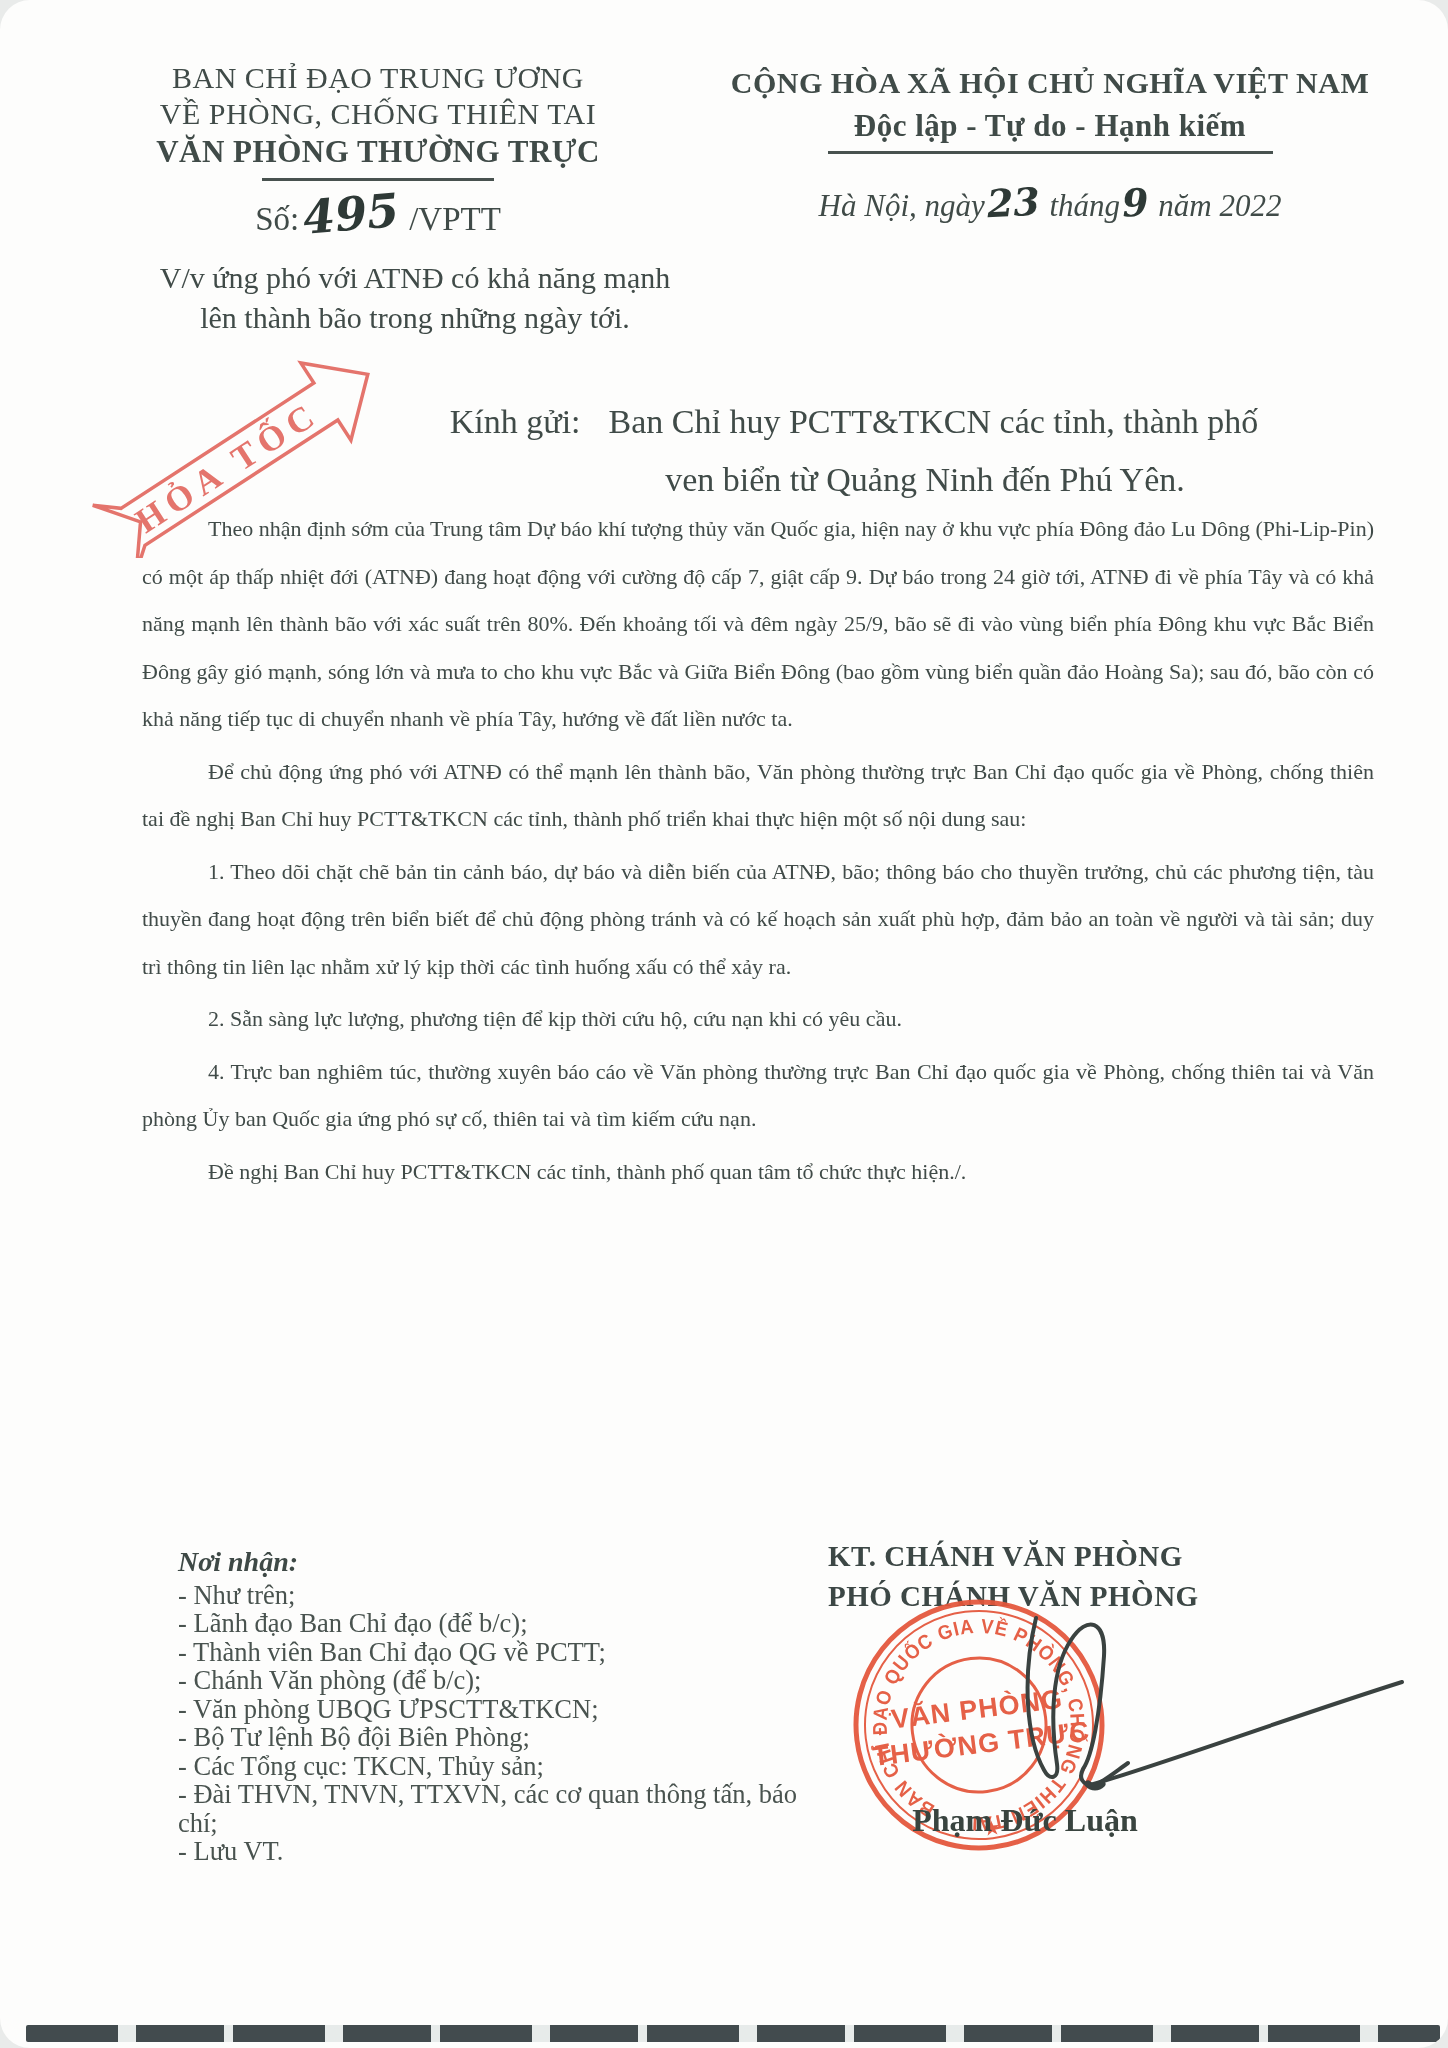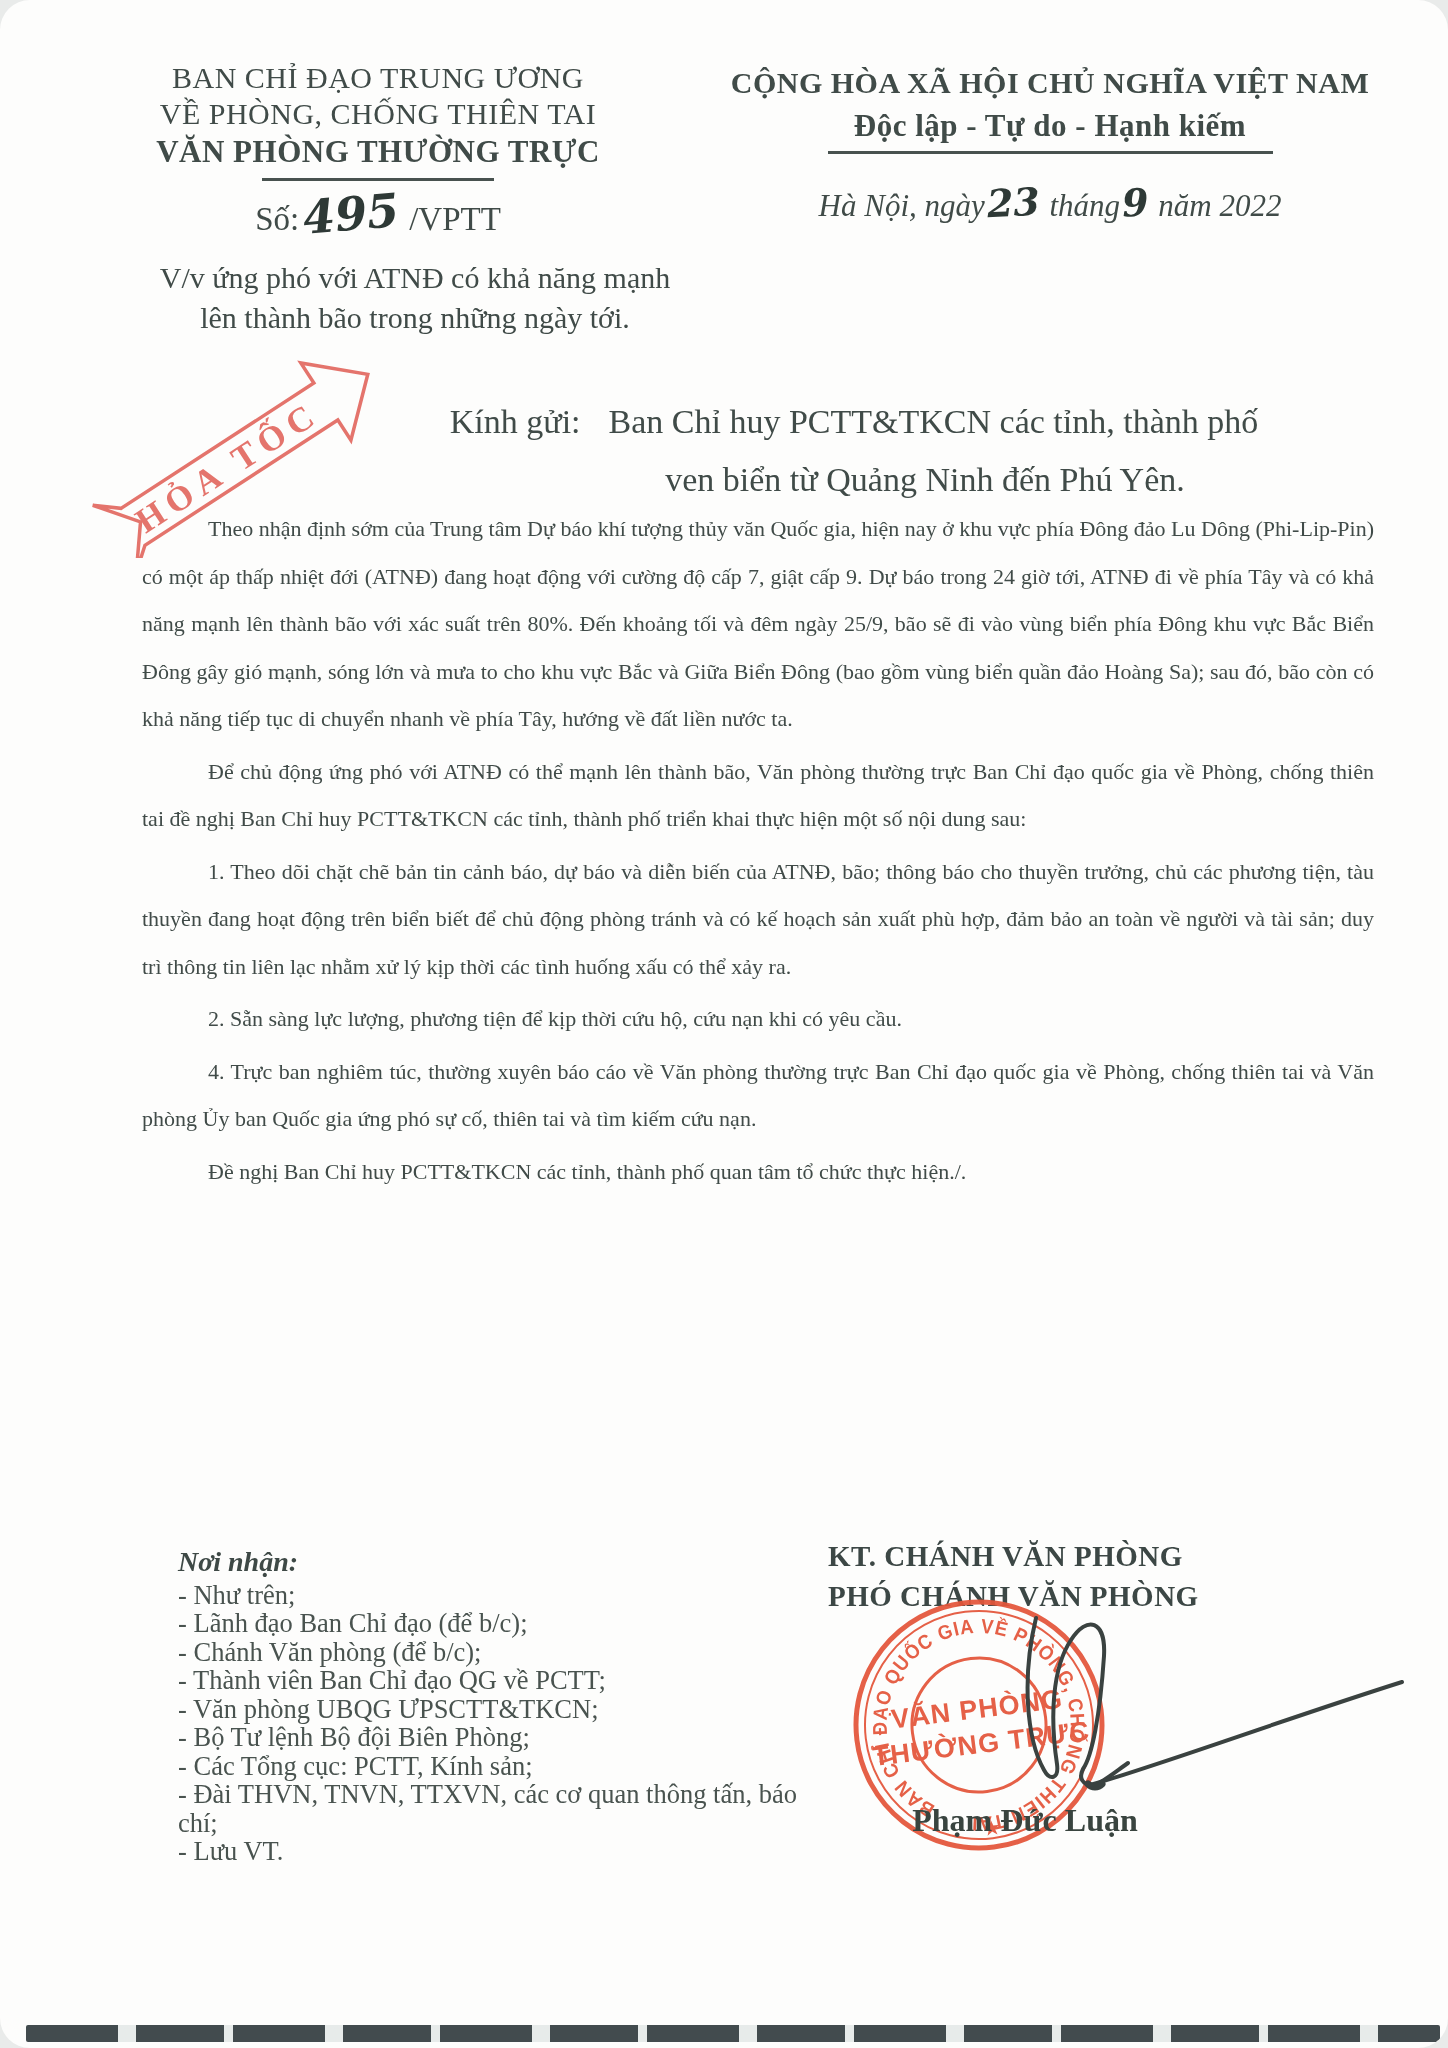--- a/index.html
+++ b/index.html
@@ -102,25 +102,25 @@
     <p>1. Theo dõi chặt chẽ bản tin cảnh báo, dự báo và diễn biến của ATNĐ, bão; thông báo cho thuyền trưởng, chủ các phương tiện, tàu thuyền đang hoạt động trên biển biết để chủ động phòng tránh và có kế hoạch sản xuất phù hợp, đảm bảo an toàn về người và tài sản; duy trì thông tin liên lạc nhằm xử lý kịp thời các tình huống xấu có thể xảy ra.</p>
     <p>2. Sẵn sàng lực lượng, phương tiện để kịp thời cứu hộ, cứu nạn khi có yêu cầu.</p>
     <p>4. Trực ban nghiêm túc, thường xuyên báo cáo về Văn phòng thường trực Ban Chỉ đạo quốc gia về Phòng, chống thiên tai và Văn phòng Ủy ban Quốc gia ứng phó sự cố, thiên tai và tìm kiếm cứu nạn.</p>
     <p>Đề nghị Ban Chỉ huy PCTT&amp;TKCN các tỉnh, thành phố quan tâm tổ chức thực hiện./.</p>
   </div>
 
   <div class="noinhan">
     <div class="nn-title">Nơi nhận:</div>
     <div class="nn-item">- Như trên;</div>
     <div class="nn-item">- Lãnh đạo Ban Chỉ đạo (để b/c);</div>
+    <div class="nn-item">- Thành viên Ban Chỉ đạo QG về PCTT;</div>
     <div class="nn-item">- Chánh Văn phòng (để b/c);</div>
-    <div class="nn-item">- Thành viên Ban Chỉ đạo QG về PCTT;</div>
     <div class="nn-item">- Văn phòng UBQG ƯPSCTT&amp;TKCN;</div>
     <div class="nn-item">- Bộ Tư lệnh Bộ đội Biên Phòng;</div>
-    <div class="nn-item">- Các Tổng cục: PCTT, Kính sản;</div>
+    <div class="nn-item">- Các Tổng cục: TKCN, Thủy sản;</div>
     <div class="nn-item">- Đài THVN, TNVN, TTXVN, các cơ quan thông tấn, báo chí;</div>
     <div class="nn-item">- Lưu VT.</div>
   </div>
 
   <div class="signblock">
     <div class="s1">KT. CHÁNH VĂN PHÒNG</div>
     <div class="s2">PHÓ CHÁNH VĂN PHÒNG</div>
   </div>
 
   <svg class="roundstamp" viewBox="0 0 302 302">

